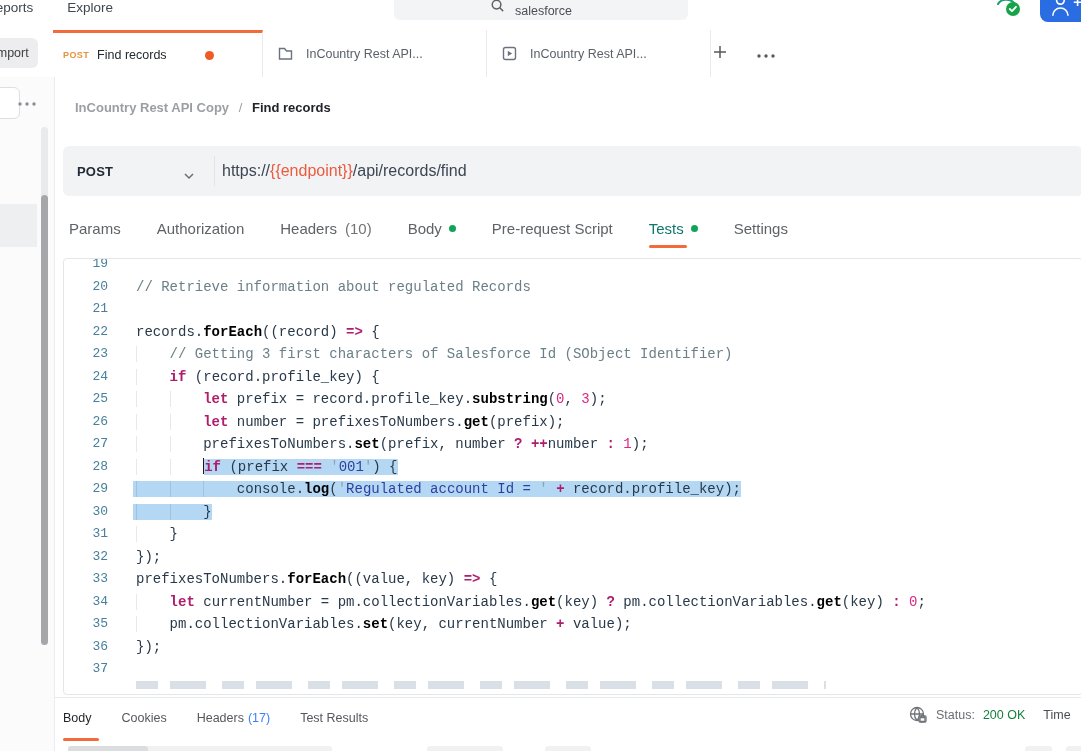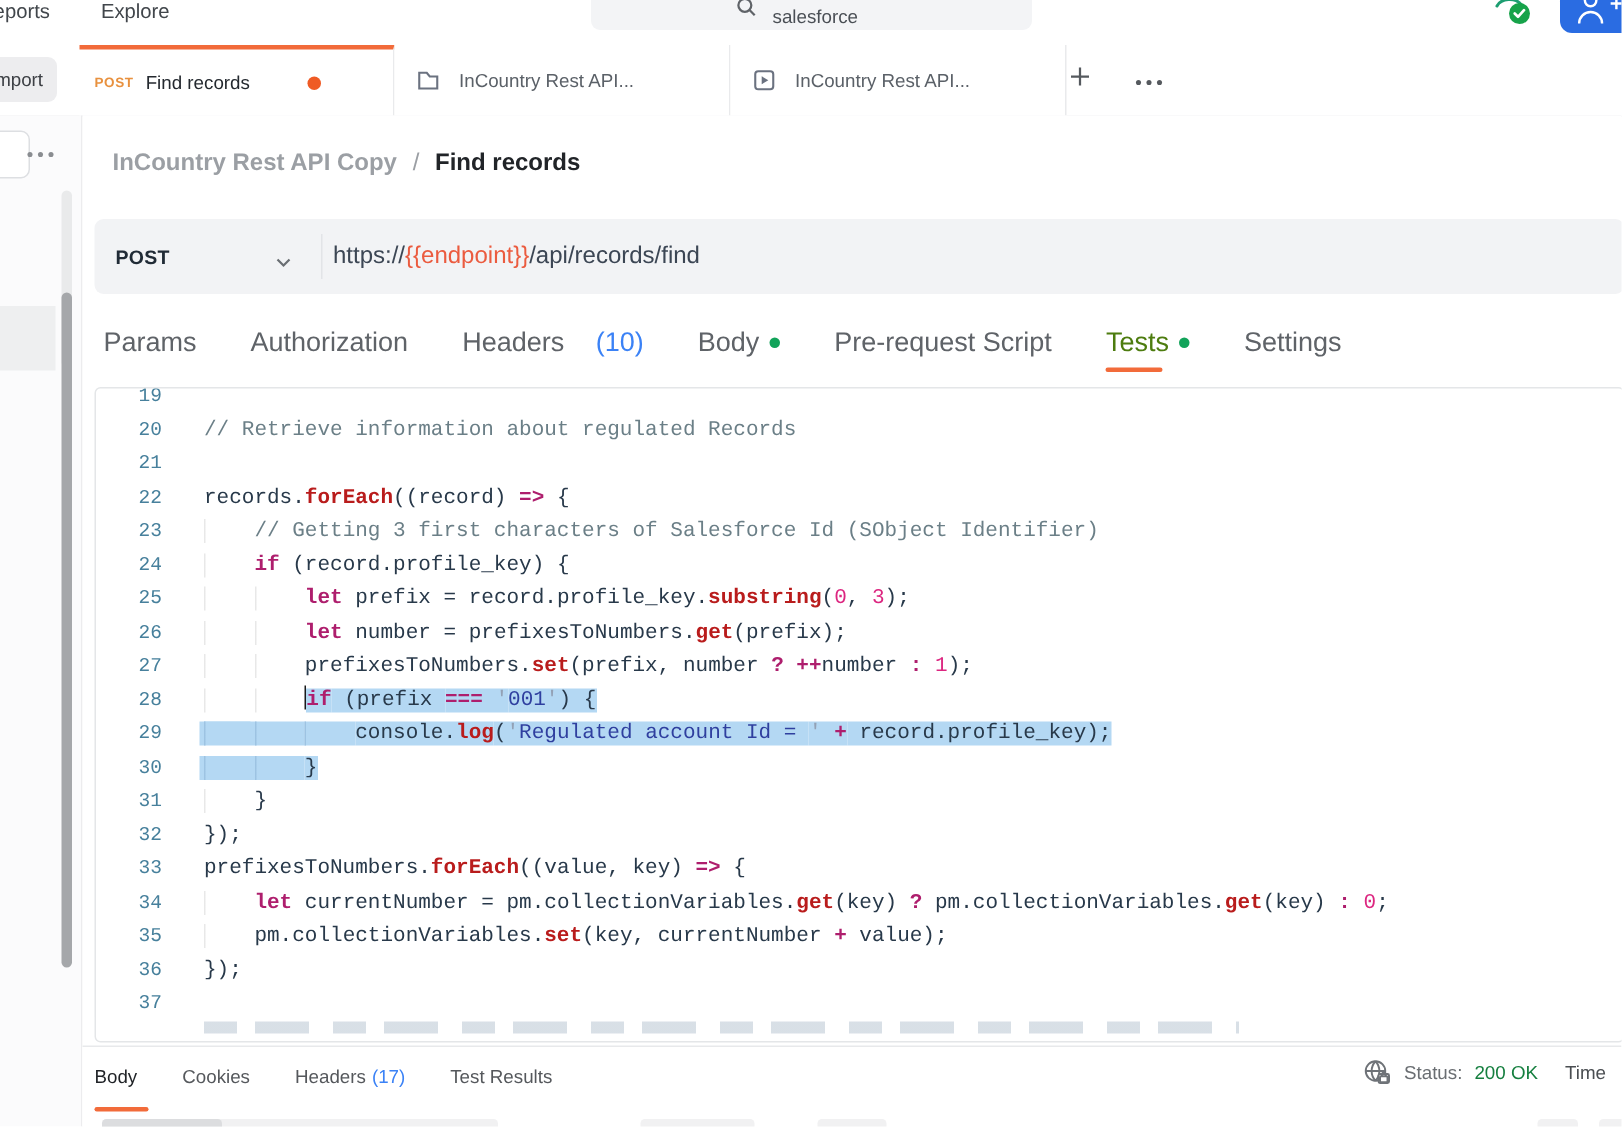--- a/index.html
+++ b/index.html
@@ -31,48 +31,48 @@
   .strip-actions{position:absolute;left:712px;top:0;height:47px;display:flex;align-items:center;gap:28px;}
   
   .sidebar{position:absolute;left:0;top:77px;width:55px;height:674px;background:#fbfbfc;border-right:1px solid #ececee;box-sizing:border-box;}
   .side-input{position:absolute;left:-12px;top:10px;width:30px;height:30px;background:#fff;border:1px solid #dddfe2;border-radius:6px;}
   .side-more{position:absolute;left:17px;top:16px;}
   .side-sel{position:absolute;left:0;top:127px;width:37px;height:43px;background:#eeeff0;}
   .side-scroll-track{position:absolute;left:41px;top:50px;width:7px;height:118px;background:#e9eaeb;border-radius:4px;}
   .side-scroll-thumb{position:absolute;left:41px;top:118px;width:7px;height:450px;background:#a5a7aa;border-radius:4px;}
   
   .main{position:absolute;left:55px;top:77px;width:1026px;height:674px;background:#fff;}
-  .breadcrumb{position:absolute;left:20px;top:23px;font-size:16px;font-weight:600;}
+  .breadcrumb{position:absolute;left:20px;top:23px;font-size:13px;font-weight:600;}
   .breadcrumb .bc-parent{color:#9b9fa4;}
   .breadcrumb .bc-sep{color:#9b9fa4;font-weight:400;margin:0 6px;}
   .breadcrumb .bc-current{color:#212428;}
   .urlbar{position:absolute;left:8px;top:69px;right:-2px;height:50px;background:#f2f3f5;border-radius:6px;}
   .method-select{position:absolute;left:14px;top:0;height:50px;width:140px;display:flex;align-items:center;}
   .method-label{font-size:13px;font-weight:700;color:#212b36;letter-spacing:.2px;}
   .method-chevron{position:absolute;left:106px;top:20px;}
   .url-divider{position:absolute;left:151px;top:10px;width:1px;height:30px;background:#e2e4e7;}
   .url-text{position:absolute;left:159px;top:16px;font-size:16px;color:#3c4654;white-space:pre;}
   .url-text .v{color:#eb5b3f;}
   
   .req-tabs{position:absolute;left:14px;top:128px;height:46px;display:flex;gap:36px;align-items:center;}
-  .rtab{position:relative;font-size:18px;color:#5f6368;display:flex;align-items:center;height:46px;}
-  .rtab.active{color:#4d7c0f;font-weight:500;}
+  .rtab{position:relative;font-size:15px;color:#5f6368;display:flex;align-items:center;height:46px;}
+  .rtab.active{color:#0f766e;font-weight:500;}
   .rtab.active::after{content:"";position:absolute;left:0;bottom:3px;width:38px;height:3px;background:#f26b3a;border-radius:2px;}
-  .rtab .cnt{color:#3b82f6;margin-left:21px;}
+  .rtab .cnt{color:#737373;margin-left:8px;}
   .rtab .gdot{width:7px;height:7px;border-radius:50%;background:#12a35a;margin-left:7px;}
   
   .editor{position:absolute;left:8px;top:181px;right:-2px;height:437px;border:1px solid #e4e6e8;border-radius:4px;box-sizing:border-box;overflow:hidden;background:#fff;}
   .code-scroll{margin-top:-6px;}
   .cl-row{display:flex;height:22.5px;line-height:22.5px;font-family:Liberation Mono, monospace;font-size:14px;white-space:pre;}
   .ln{width:44px;text-align:right;color:#47809c;font-size:13px;flex:none;}
   .lc{padding-left:28px;flex:none;}
   .tok{display:inline;}
   .tok.p{color:#28394a;}
   .tok.k{color:#ae1e6d;font-weight:bold;}
-  .tok.f{color:#b91c1c;font-weight:bold;}
+  .tok.f{color:#000000;font-weight:bold;}
   .tok.cl{color:#1765c8;}
   .tok.n{color:#dc2680;}
   .tok.s{color:#2f3f9f;}
   .tok.q{color:#93a1b5;}
   .tok.c{color:#6b7f87;}
   .tok.i{background:linear-gradient(#e8e8e8,#e8e8e8) left top/1px 100% no-repeat;}
   .tok.sel{background-color:#b4d8f3;}
   .tok.i.sel{background:linear-gradient(#9dc3e2,#9dc3e2) left top/1px 100% no-repeat,#b4d8f3;}
   .tok.e{box-shadow:-3px 0 0 0 #b4d8f3;}
   .caret{display:inline-block;width:0;border-left:1.6px solid #1a1a1a;height:16px;vertical-align:-3px;}

